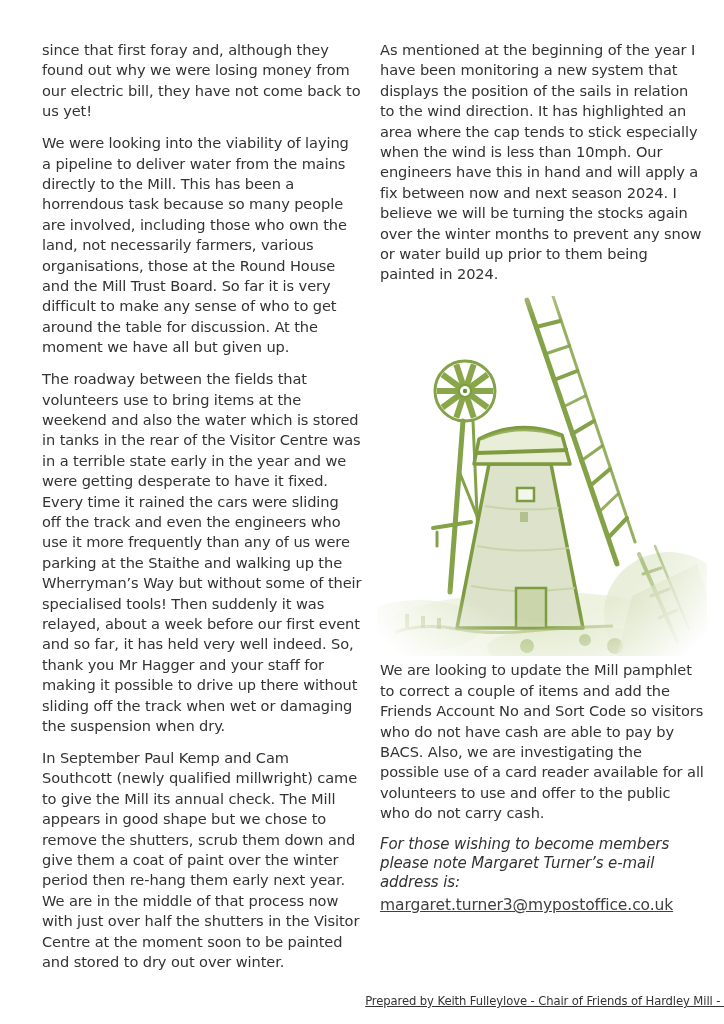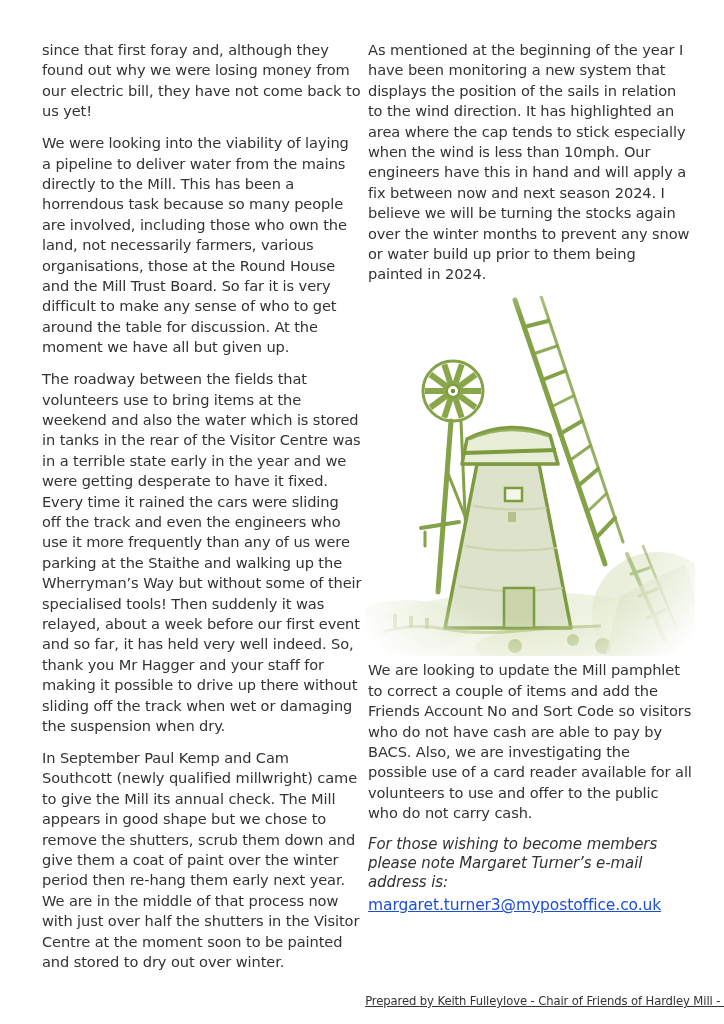--- a/index.html
+++ b/index.html
@@ -14,37 +14,37 @@
     padding-left: 44px;
   }
   .col {
     position: absolute;
     top: 40px;
     font-size: 14.6px;
     line-height: 20.4px;
     letter-spacing: -0.1px;
   }
   .col-left  { left: 42px;  width: 320px; }
-  .col-right { left: 368px; width: 324px; }
+  .col-right { left: 380px; width: 324px; }
   .col p { margin: 0 0 11.5px 0; }
   .figure-wrap {
     width: 330px;
     height: 360px;
     margin: 2px 0 4px -3px;
     position: relative;
   }
   .note-italic {
     font-style: italic;
     font-size: 15px;
     line-height: 19px;
     margin-bottom: 2px !important;
   }
   .email-line { margin: 0; }
   .email-link {
-    color: #1d4ed8;
+    color: #404040;
     font-size: 15.5px;
     line-height: 22px;
     word-break: break-all;
   }
   .footer {
     position: absolute;
     top: 994px;
     right: 15px;
     font-size: 11.6px;
     color: #333333;

